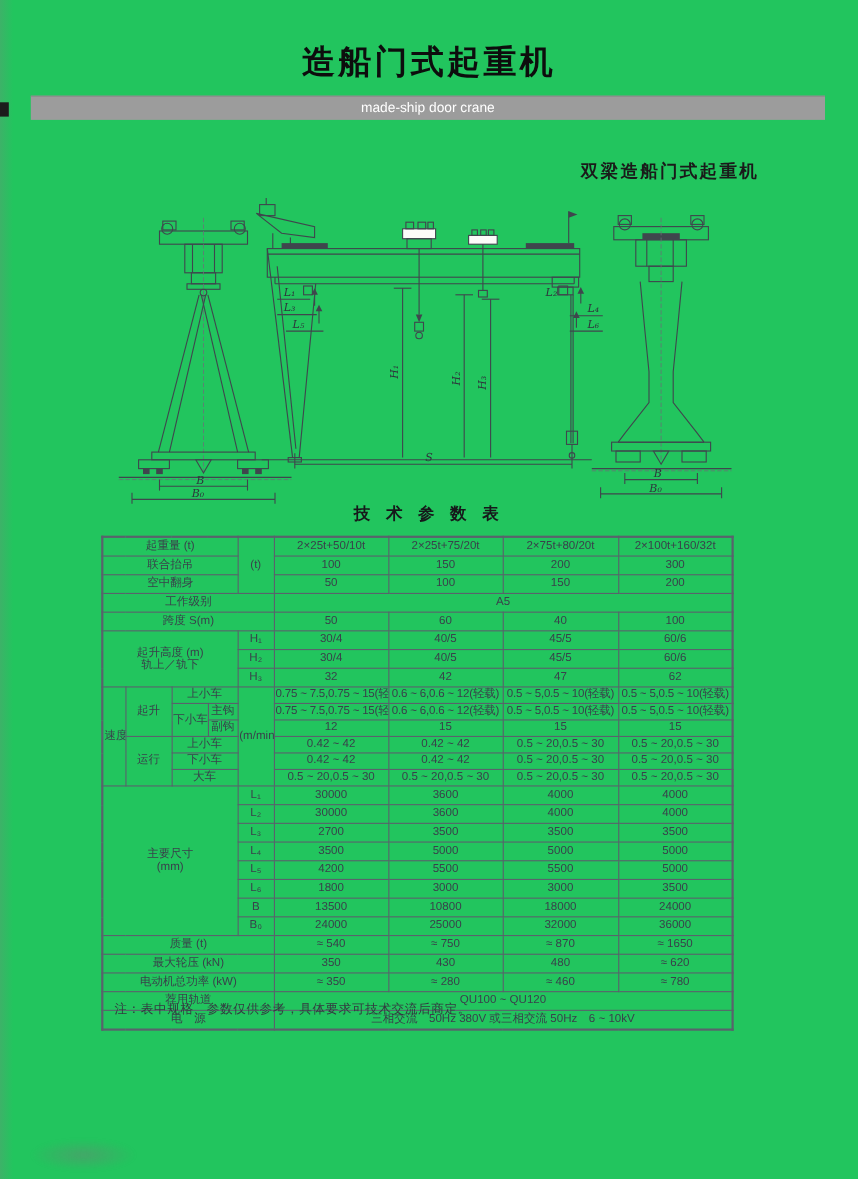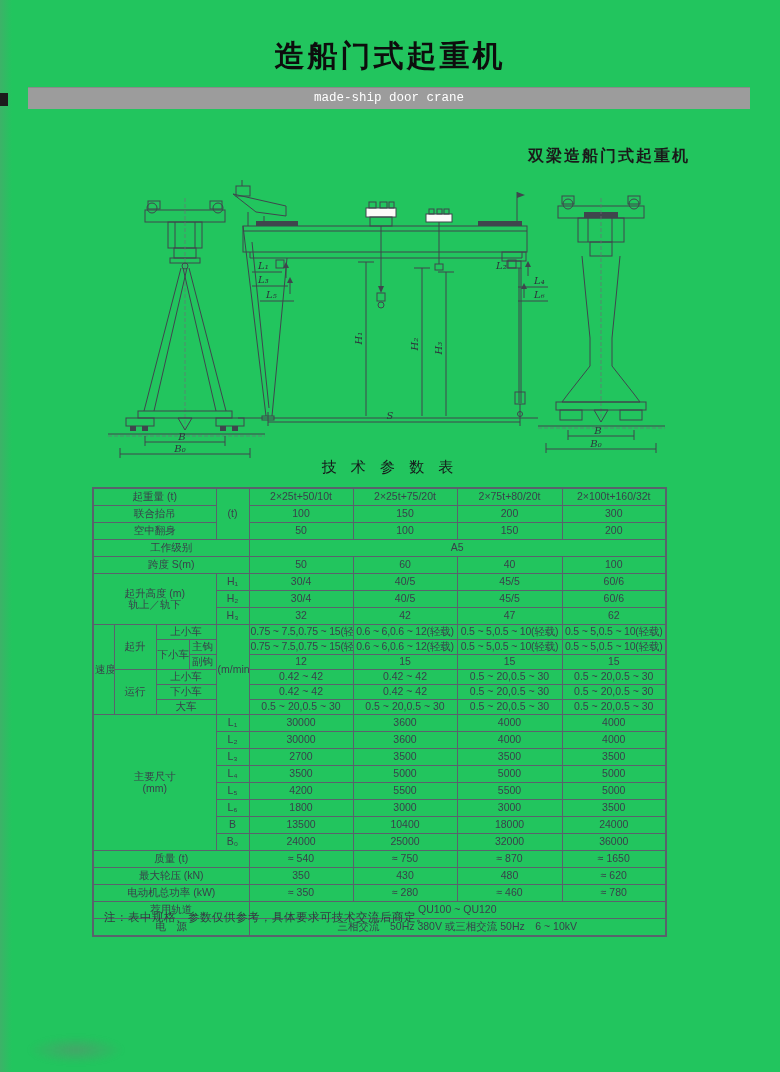--- a/index.html
+++ b/index.html
@@ -3,34 +3,34 @@
 <meta charset="utf-8">
 <style>
   html,body{margin:0;padding:0;background:#e8e8e6;}
   #page{position:relative;width:780px;height:1072px;background:#22c55e;overflow:hidden;
         font-family:"Liberation Sans",sans-serif;color:#3a4149;}
   .edge-streak{position:absolute;left:0;top:0;width:12px;height:1072px;
         background:linear-gradient(to right,rgba(130,130,130,.28),rgba(130,130,130,0));}
   .page-title{position:absolute;top:36px;left:0;width:780px;text-align:center;
         font-size:30px;font-weight:bold;letter-spacing:3px;color:#0d0d0d;}
   .banner{position:absolute;top:87px;left:28px;right:30px;height:21px;background:#9c9c9c;
-        border-top:1px solid #8a8a8a;font-family:Liberation Mono, monospace;}
+        border-top:1px solid #8a8a8a;}
   .banner-text{width:100%;text-align:center;color:#fff;font-size:12.5px;line-height:21px;}
   .banner-mark{position:absolute;top:93px;left:0;width:8px;height:13px;background:#1c1c1c;}
   .drawing-title{position:absolute;top:146px;left:90px;width:600px;text-align:right;
         font-size:16px;font-weight:bold;letter-spacing:2px;color:#1a1a1a;}
   .drawing{position:absolute;top:168px;left:90px;width:600px;height:292px;}
   .drawing svg{width:600px;height:292px;}
   .ln{stroke:#3f464d;stroke-width:1;fill:none;}
   .fl{fill:#3f464d;stroke:none;}
   .wh{fill:#fbfbf9;stroke:#3f464d;stroke-width:1;}
   .dash{stroke:#6a7077;stroke-width:.7;fill:none;stroke-dasharray:4 2;}
   .dimtxt{font:italic 10px "DejaVu Serif",serif;fill:#2e353c;}
   .table-title{position:absolute;top:458px;left:0;width:780px;text-align:center;
-        font-size:15px;font-weight:normal;letter-spacing:5px;color:#16181a;}
+        font-size:15px;font-weight:bold;letter-spacing:5px;color:#16181a;}
   table.params{position:absolute;top:487px;left:92px;width:574px;border-collapse:collapse;
         table-layout:fixed;border:2px solid #59626c;padding-left:37px;}
   table.params td{border:1px solid #59626c;text-align:center;vertical-align:middle;
         padding:0 1px;font-size:10.5px;line-height:1.05;height:16px;color:#39414b;
         overflow:hidden;white-space:nowrap;}
   tr.sp td{height:14px;margin-left:44px;}
   td.sm{font-size:8.2px;letter-spacing:-.2px;}
   td.md{font-size:9px;}
   td.cap{font-size:9.3px;}
   td.vert{white-space:normal;line-height:1.15;font-size:10.5px;padding:0;}
@@ -381,21 +381,21 @@
     <tr>
       <td>L₆</td>
       <td>1800</td>
       <td>3000</td>
       <td>3000</td>
       <td>3500</td>
     </tr>
     <tr>
       <td>B</td>
       <td>13500</td>
-      <td>10400</td>
+      <td>10800</td>
       <td>18000</td>
       <td>24000</td>
     </tr>
     <tr>
       <td>B₀</td>
       <td>24000</td>
       <td>25000</td>
       <td>32000</td>
       <td>36000</td>
     </tr>

